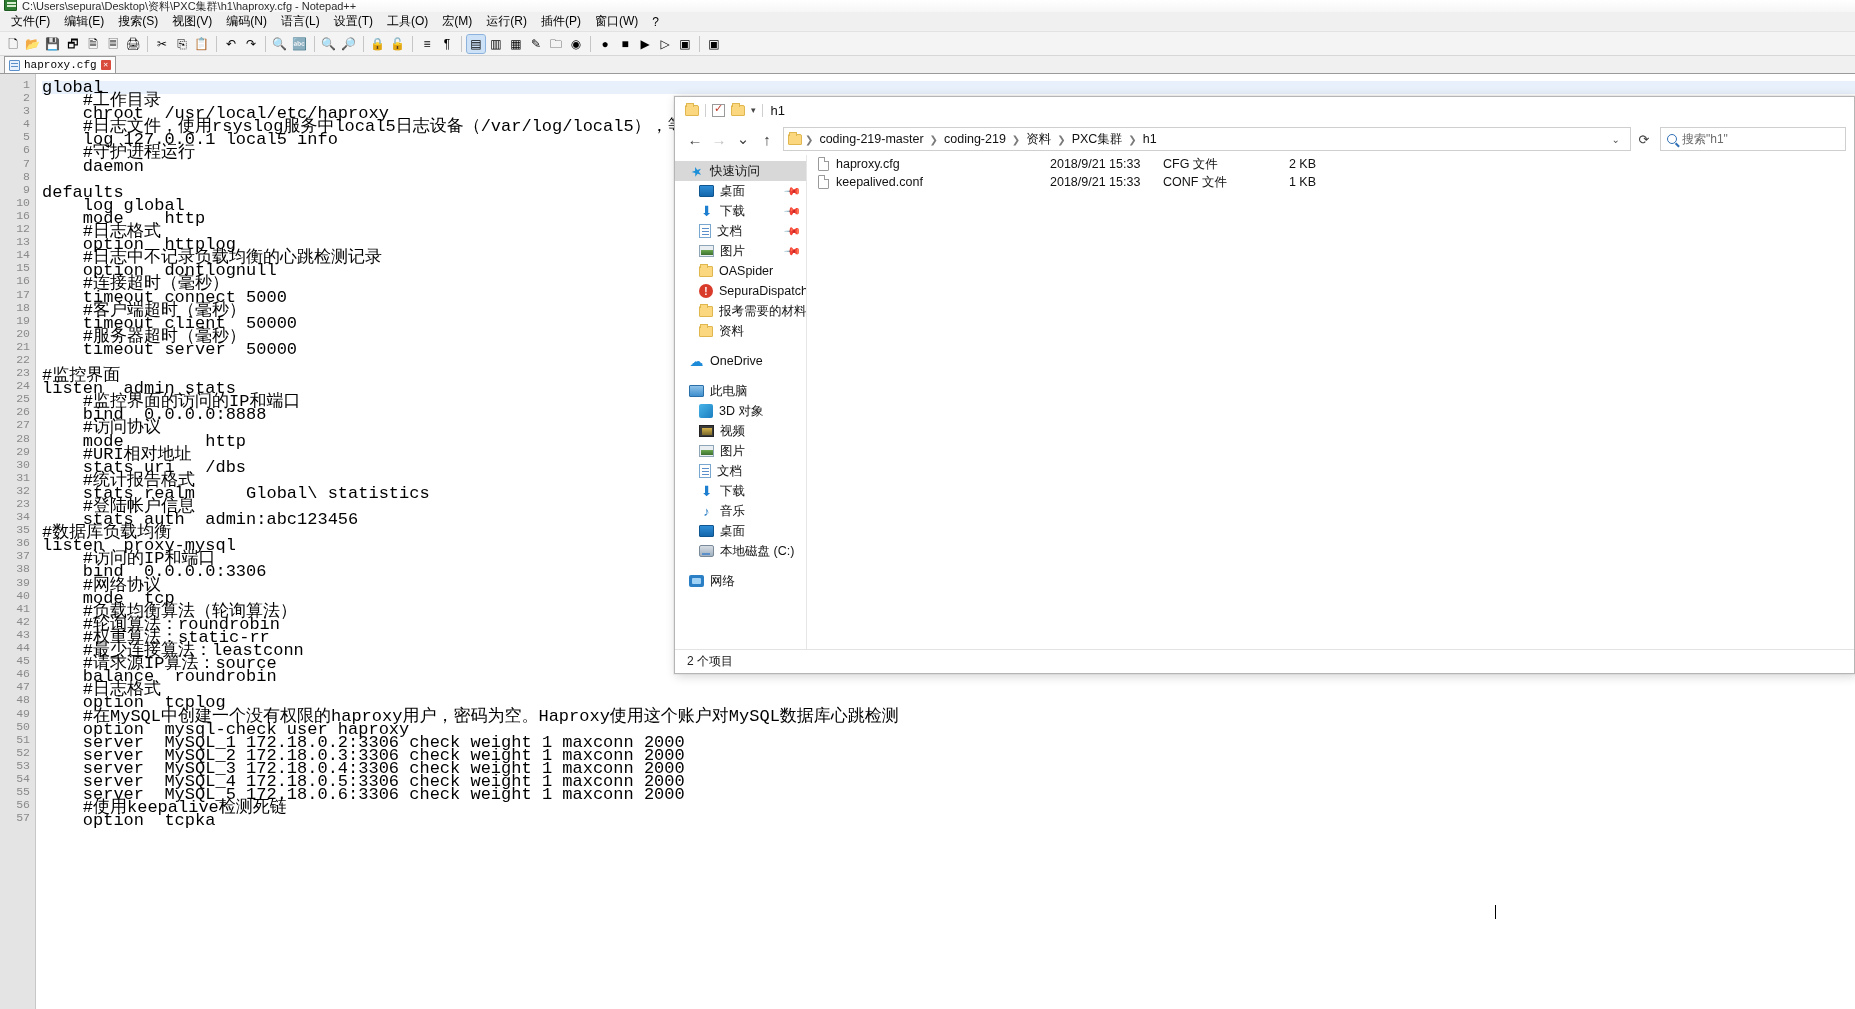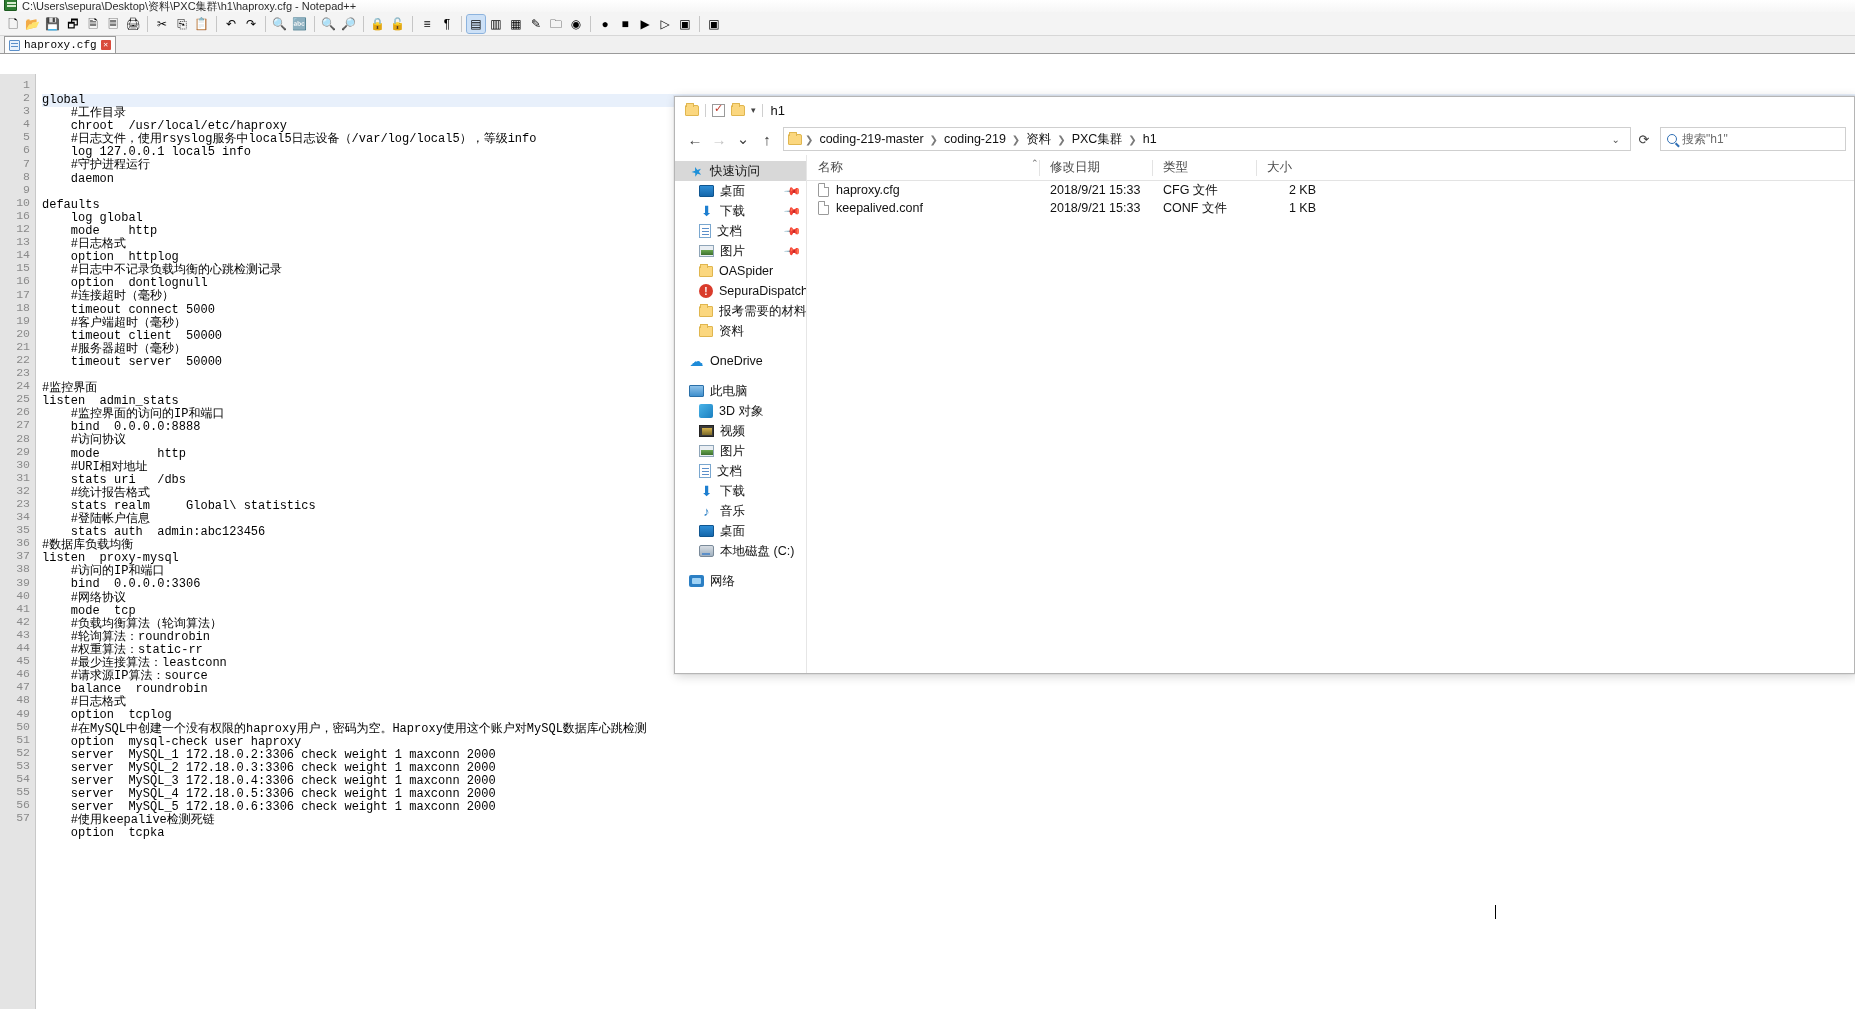--- a/index.html
+++ b/index.html
@@ -84,23 +84,23 @@
     padding-top:4px;
     text-align:right;
     font-family:"Liberation Mono", monospace;
     font-size:11.5px; color:#8a8a8a;
     line-height:13.1px;
     user-select:none;
   }
   .gutter div{ padding-right:5px; height:13.1px;}
   .code{
     flex:1;
-    padding-top:20px; padding-left:6px;
+    padding-top:7px; padding-left:6px;
     font-family:"Liberation Mono","DejaVu Sans Mono", monospace;
-    font-size:12px; line-height:13.1px;
+    font-size:17px; line-height:13.1px;
     color:#000;
     white-space:pre;
     overflow:hidden;
   }
   .code div{ height:13.1px; }
   .cursor-line{ background:#e8f0fb; }
 
   .npp-caret{
     position:absolute; left:1495px; top:905px; width:1px; height:14px; background:#000;
   }
@@ -249,20 +249,35 @@
 
 <div id="root">
 
   <div class="npp">
 
     <div class="npp-title">
       <span class="npp-icon"></span>
       <span>C:\Users\sepura\Desktop\资料\PXC集群\h1\haproxy.cfg - Notepad++</span>
     </div>
 
+    <div class="npp-menubar">
+      <span class="mi">文件(F)</span>
+      <span class="mi">编辑(E)</span>
+      <span class="mi">搜索(S)</span>
+      <span class="mi">视图(V)</span>
+      <span class="mi">编码(N)</span>
+      <span class="mi">语言(L)</span>
+      <span class="mi">设置(T)</span>
+      <span class="mi">工具(O)</span>
+      <span class="mi">宏(M)</span>
+      <span class="mi">运行(R)</span>
+      <span class="mi">插件(P)</span>
+      <span class="mi">窗口(W)</span>
+      <span class="mi">?</span>
+    </div>
 
     <div class="npp-toolbar" id="npp-toolbar">
         <div class="tb">
           <span class="glyph">🗋</span>
         </div>
         <div class="tb">
           <span class="glyph">📂</span>
         </div>
         <div class="tb">
           <span class="glyph">💾</span>
@@ -562,27 +577,20 @@
             <span>本地磁盘 (C:)</span>
           </div>
           <div class="nav-gap"></div>
           <div class="nav-row">
             <span class="nav-ico ico-network"></span>
             <span>网络</span>
           </div>
         </div>
 
       <div class="fx-main">
-        <div class="col-head">
-          <div class="ch" style="width:232px">名称</div>
-          <div class="ch" style="width:113px">修改日期</div>
-          <div class="ch" style="width:104px">类型</div>
-          <div class="ch" style="width:60px">大小</div>
-          <span class="sort-caret">⌃</span>
-        </div>
         <div id="file-rows">
             <div class="file-row">
               <div class="c-name" style="width: 232px;">
                 <span class="file-ico"></span>
                 <span>haproxy.cfg</span>
               </div>
               <div style="width: 113px; padding-left: 11px;">2018/9/21 15:33</div>
               <div style="width: 104px; padding-left: 11px;">CFG 文件</div>
               <div style="width: 60px; padding-left: 11px; text-align: right;">2 KB</div>
             </div>
@@ -592,15 +600,18 @@
                 <span>keepalived.conf</span>
               </div>
               <div style="width: 113px; padding-left: 11px;">2018/9/21 15:33</div>
               <div style="width: 104px; padding-left: 11px;">CONF 文件</div>
               <div style="width: 60px; padding-left: 11px; text-align: right;">1 KB</div>
             </div>
           </div>
       </div>
     </div>
 
+    <div class="fx-status">
+      <span>2 个项目</span>
+    </div>
   </div>
 
 </div>
 
 </body></html>

